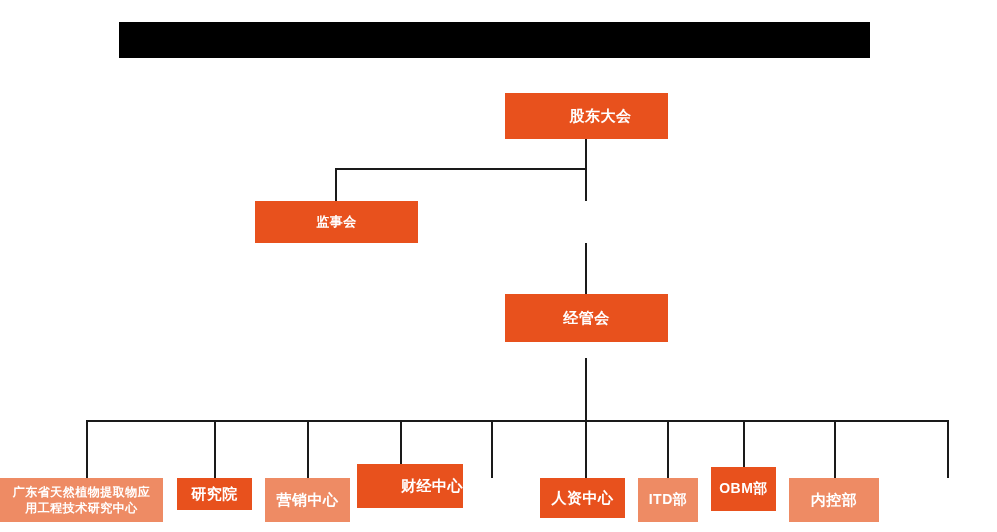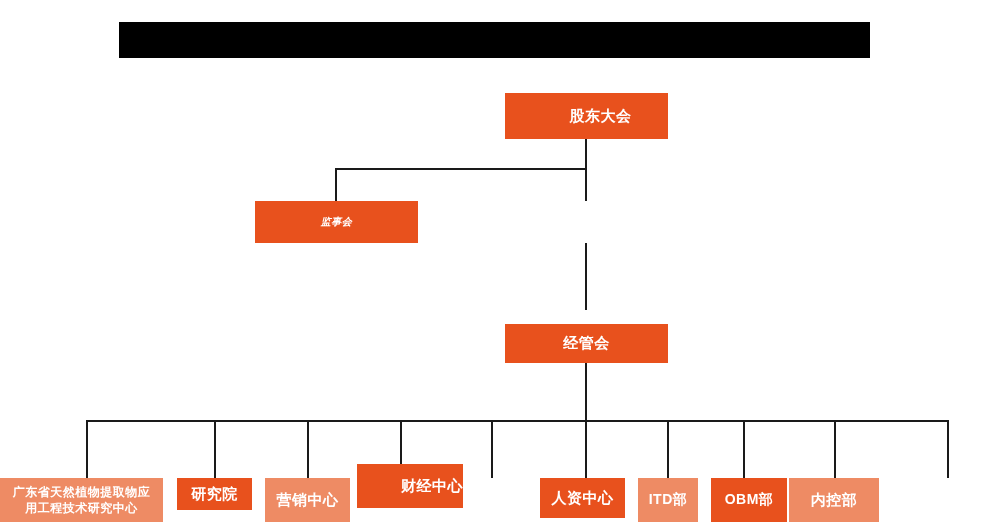--- a/index.html
+++ b/index.html
@@ -47,21 +47,21 @@
     color: #ffffff;
     font-weight: bold;
     letter-spacing: 0.5px;
     line-height: 1.25;
     user-select: none;
   }
   .node.dark  { background: #E8511D; }
   .node.light { background: #EE8B64; }
 
   .node.lvl1 { font-size: 15px; padding-left: 28px; }
-  .node.lvl2 { font-size: 10px; font-style: italic; }
+  .node.lvl2 { font-size: 13px; }
   .node.lvl3 { font-size: 15px; }
   .node.dept { font-size: 15px; }
   .node.dept.tiny { font-size: 12px; line-height: 1.35; padding: 0 6px; }
   .node.dept.small { font-size: 14px; }
 </style>
 </head>
 <body>
 
 <div id="canvas">
 
@@ -90,36 +90,36 @@
   <div class="line v" style="left:667px; top:420px; height:58px;"></div>
   <div class="line v" style="left:743px; top:420px; height:58px;"></div>
   <div class="line v" style="left:834px; top:420px; height:58px;"></div>
   <div class="line v" style="left:947px; top:420px; height:58px;"></div>
 
   <div class="node lvl1 dark" style="left:505px; top:93px; width:163px; height:46px;">股东大会</div>
 
   <div class="node lvl2 dark" style="left:255px; top:201px; width:163px; height:42px;">监事会</div>
 
 
-  <div class="node lvl3 dark" style="left:505px; top:324px; width:163px; height:39px;">经管会</div>
+  <div class="node lvl3 dark" style="left:505px; top:294px; width:163px; height:48px;">经管会</div>
 
   <div class="node dept tiny light" style="left:0px; top:478px; width:163px; height:44px; flex-direction:column;">
     <span>广东省天然植物提取物应</span>
     <span>用工程技术研究中心</span>
   </div>
 
   <div class="node dept dark" style="left:177px; top:478px; width:75px; height:32px;">研究院</div>
 
   <div class="node dept light" style="left:265px; top:478px; width:85px; height:44px;">营销中心</div>
 
   <div class="node dept dark" style="left:357px; top:464px; width:106px; height:44px;padding-left:44px;">财经中心</div>
 
 
   <div class="node dept dark" style="left:540px; top:478px; width:85px; height:40px;">人资中心</div>
 
   <div class="node dept small light" style="left:638px; top:478px; width:60px; height:44px;">ITD部</div>
 
-  <div class="node dept small dark" style="left:711px; top:478px; width:76px; height:44px;">OBM部</div>
+  <div class="node dept small dark" style="left:711px; top:467px; width:65px; height:44px;">OBM部</div>
 
   <div class="node dept light" style="left:789px; top:478px; width:90px; height:44px;">内控部</div>
 
 
 </div>
 
 </body></html>

